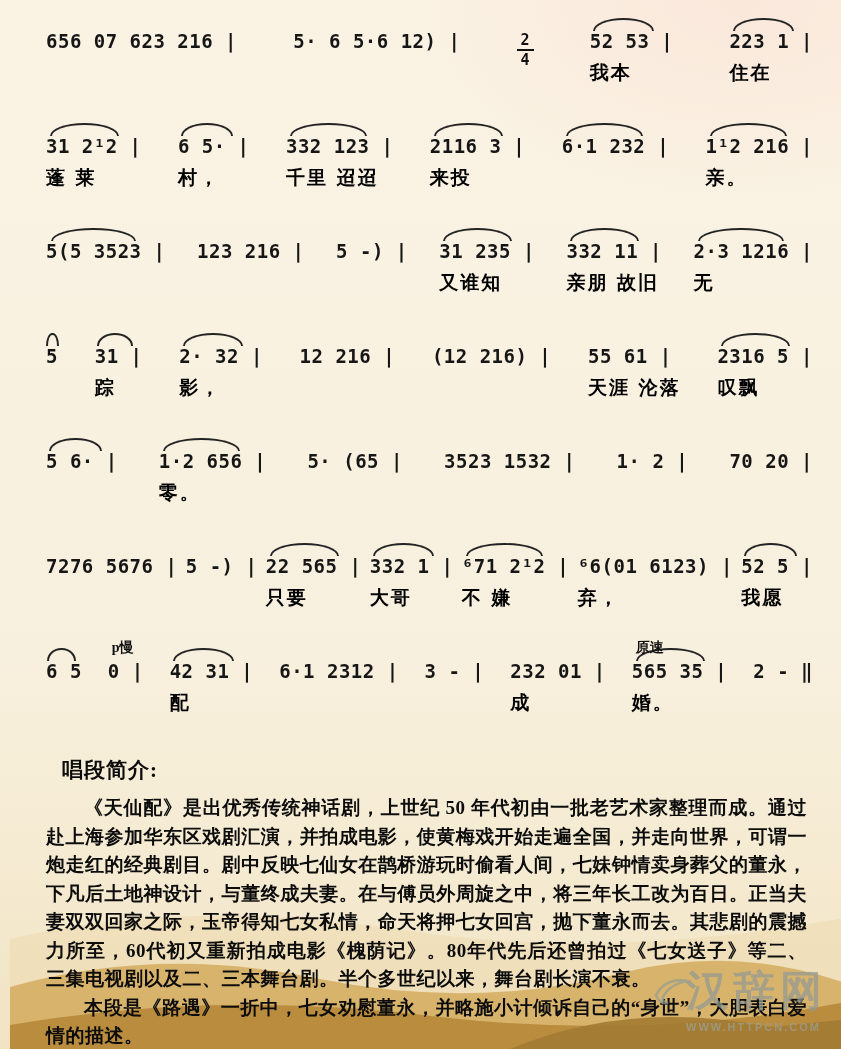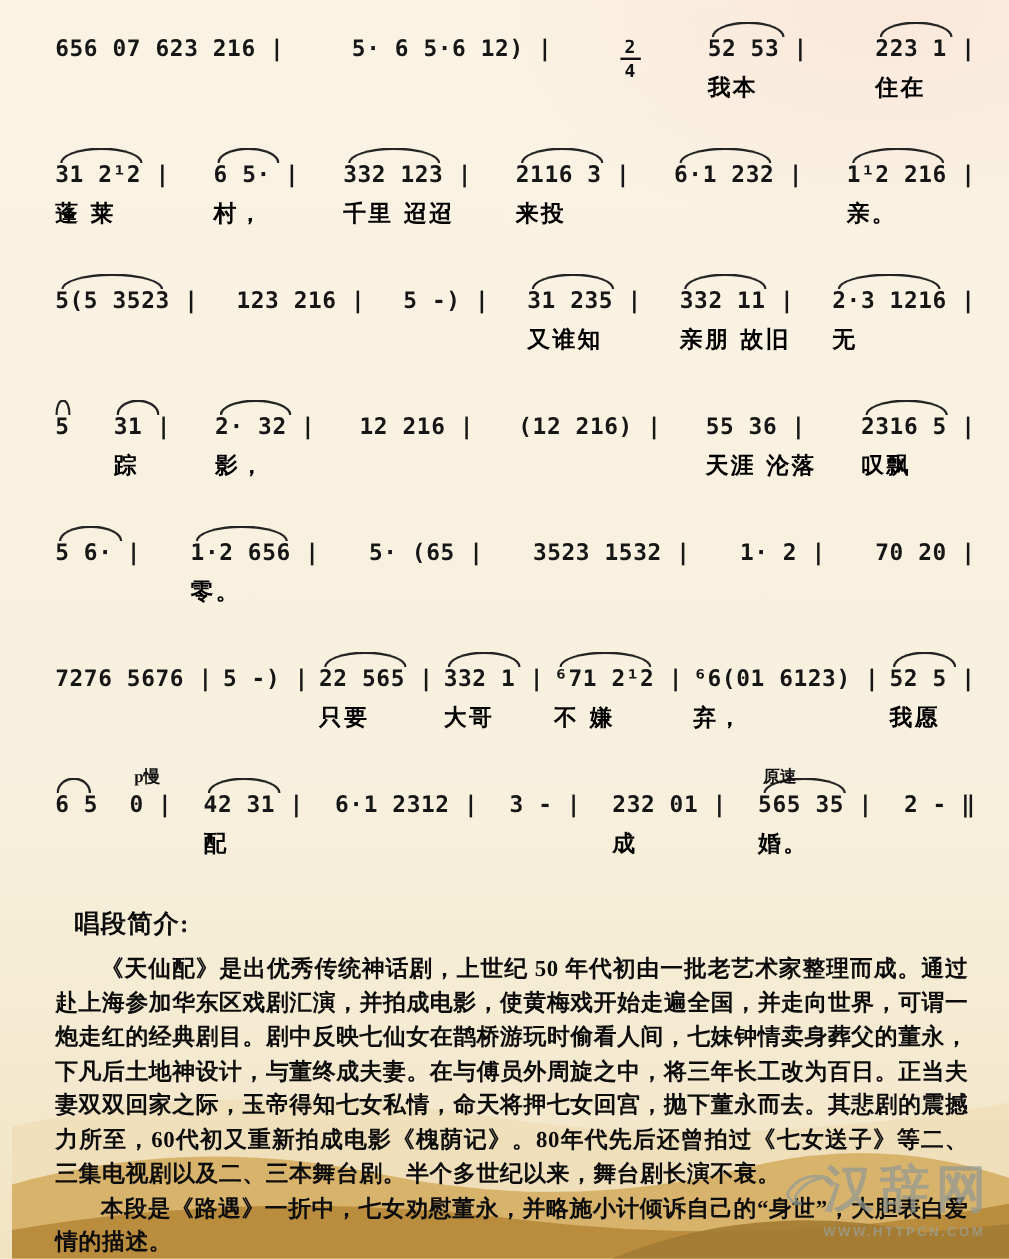--- a/index.html
+++ b/index.html
@@ -153,21 +153,21 @@
           <div class="notes">2· 32 |</div>
           <div class="lyric">影，</div>
         </div>
         <div class="seg">
           <div class="notes">12 216 |</div>
         </div>
         <div class="seg">
           <div class="notes">(12 216) |</div>
         </div>
         <div class="seg">
-          <div class="notes">55 36 |</div>
+          <div class="notes">55 61 |</div>
           <div class="lyric">天涯 沦落</div>
         </div>
         <div class="seg arc">
           <div class="notes">2316 5 |</div>
           <div class="lyric">叹飘</div>
         </div>
       </div>
       <div class="system">
         <div class="seg arc">
           <div class="notes">5 6· |</div>

